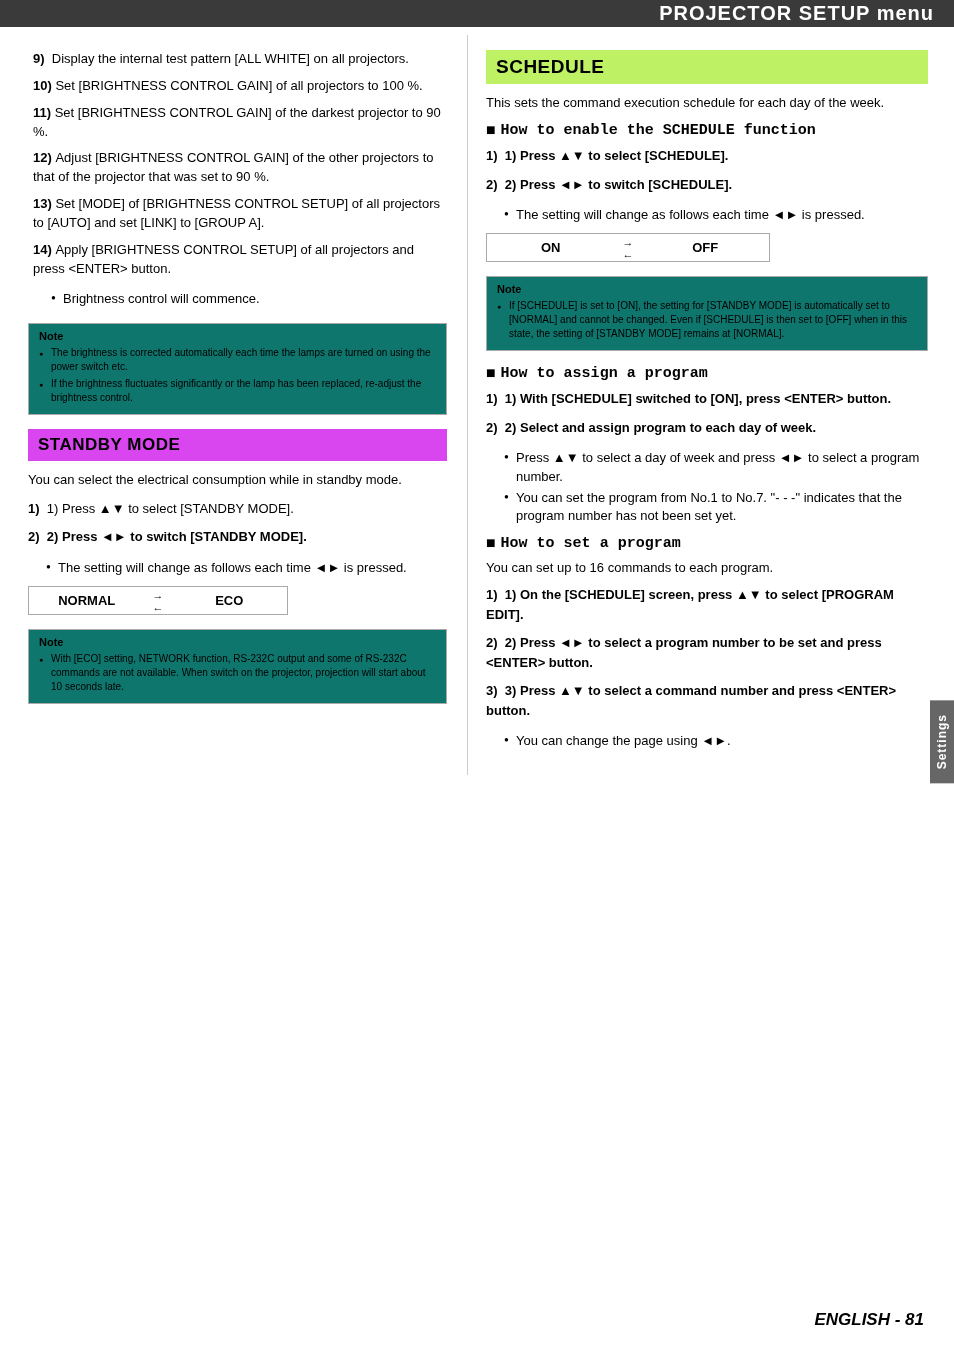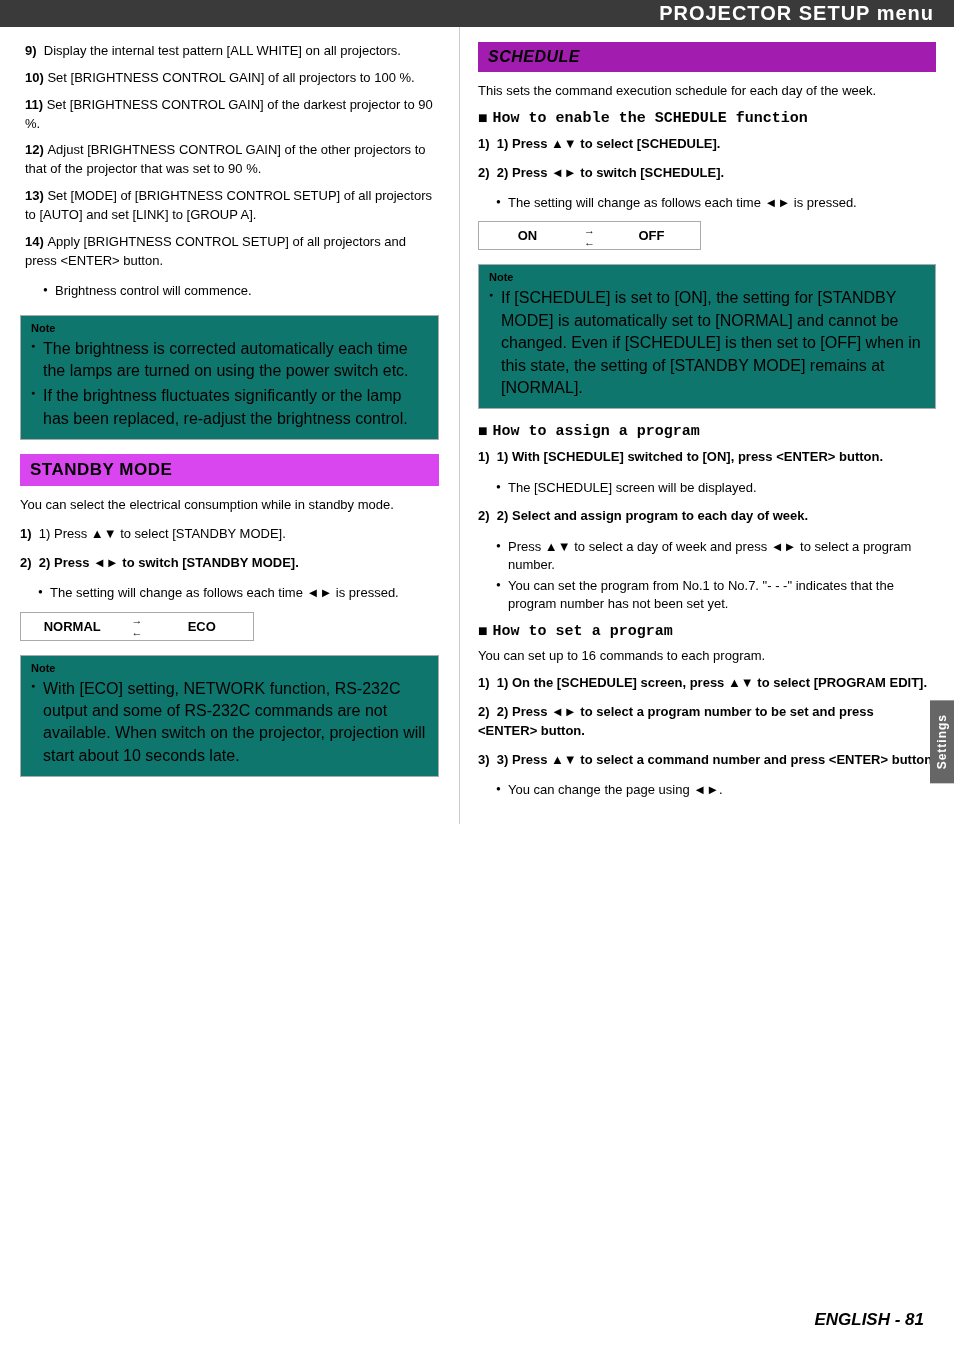--- a/index.html
+++ b/index.html
@@ -20,21 +20,21 @@
       text-align: right;
       padding: 2px 20px;
       font-size: 20px;
       font-weight: bold;
       letter-spacing: 1px;
     }
 
     
     .main-content {
       display: flex;
-      padding: 0;
+      padding: 8px;
     }
 
     
     .left-col {
       width: 460px;
       padding: 15px 20px;
       border-right: 1px solid #ccc;
     }
 
     
@@ -103,38 +103,38 @@
       margin-bottom: 4px;
     }
     .note-box ul {
       list-style: none;
       padding: 0;
     }
     .note-box ul li {
       position: relative;
       padding-left: 12px;
       margin-bottom: 3px;
-      font-size: 16px;
+      font-size: 10px;
       line-height: 1.4;
     }
     .note-box ul li::before {
       content: "●";
       font-size: 7px;
       position: absolute;
       left: 0;
       top: 3px;
     }
 
     
     .toggle-diagram {
       display: flex;
       align-items: center;
       border: 1px solid #aaa;
       margin: 8px 0;
-      width: 223px;
+      width: 284px;
     }
     .toggle-box {
       padding: 6px 20px;
       font-weight: bold;
       font-size: 13px;
       background: #fff;
       border: none;
       flex: 1;
       text-align: center;
     }
@@ -146,21 +146,21 @@
       font-size: 11px;
       color: #000;
     }
 
     
     .toggle-diagram-small {
       display: flex;
       align-items: center;
       border: 1px solid #aaa;
       margin: 8px 0;
-      width: 234px;
+      width: 260px;
     }
 
     
     .sub-heading {
       font-size: 15px;
       font-weight: bold;
       margin: 10px 0 6px 0;
       display: flex;
       align-items: flex-start;
       font-family: Liberation Mono, monospace;
@@ -276,21 +276,21 @@
       <div class="note-title">Note</div>
       <ul>
         <li>With [ECO] setting, NETWORK function, RS-232C output and some of RS-232C commands are not available. When switch on the projector, projection will start about 10 seconds late.</li>
       </ul>
     </div>
 
   </div>
 
   <div class="right-col">
 
-    <div class="section-title" style="background:#a21caf;font-size:16px;font-style:italic;">SCHEDULE</div>
+    <div class="section-title" style="background:#bef264;font-size:19px;">SCHEDULE</div>
     <p style="margin-bottom:10px;line-height:1.4;">This sets the command execution schedule for each day of the week.</p>
 
     <div class="sub-heading">
       <span>How to enable the SCHEDULE function</span>
     </div>
 
     <div class="step-item">
       <strong>1)</strong>&nbsp;&nbsp;<strong>1)  Press ▲▼ to select [SCHEDULE].</strong>
     </div>
     <div class="step-item">
@@ -315,23 +315,20 @@
         <li>If [SCHEDULE] is set to [ON], the setting for [STANDBY MODE] is automatically set to [NORMAL] and cannot be changed. Even if [SCHEDULE] is then set to [OFF] when in this state, the setting of [STANDBY MODE] remains at [NORMAL].</li>
       </ul>
     </div>
 
     <div class="sub-heading">
       <span>How to assign a program</span>
     </div>
 
     <div class="step-item">
       <strong>1)</strong>&nbsp;&nbsp;<strong>1)  With [SCHEDULE] switched to [ON], press &lt;ENTER&gt; button.</strong>
-      <ul class="sub-bullet">
-        <li>The [SCHEDULE] screen will be displayed.</li>
-      </ul>
     </div>
 
     <div class="step-item">
       <strong>2)</strong>&nbsp;&nbsp;<strong>2)  Select and assign program to each day of week.</strong>
       <ul class="sub-bullet">
         <li>Press ▲▼ to select a day of week and press ◄► to select a program number.</li>
         <li>You can set the program from No.1 to No.7. "- - -" indicates that the program number has not been set yet.</li>
       </ul>
     </div>
 

